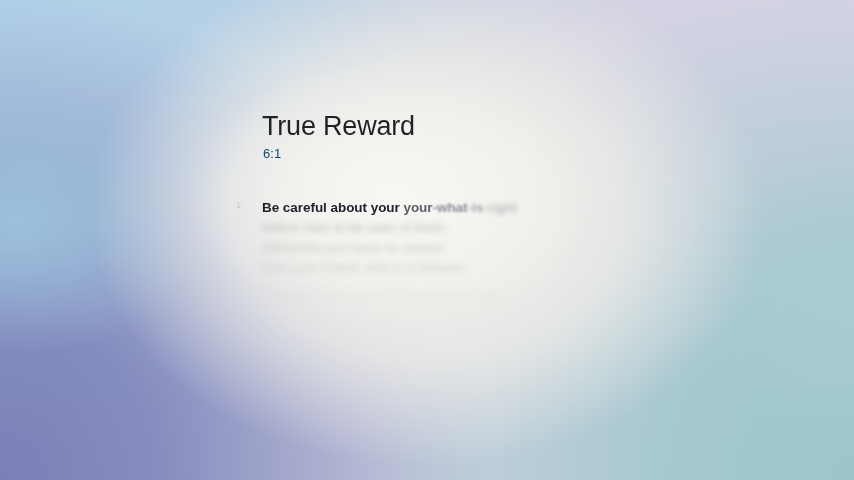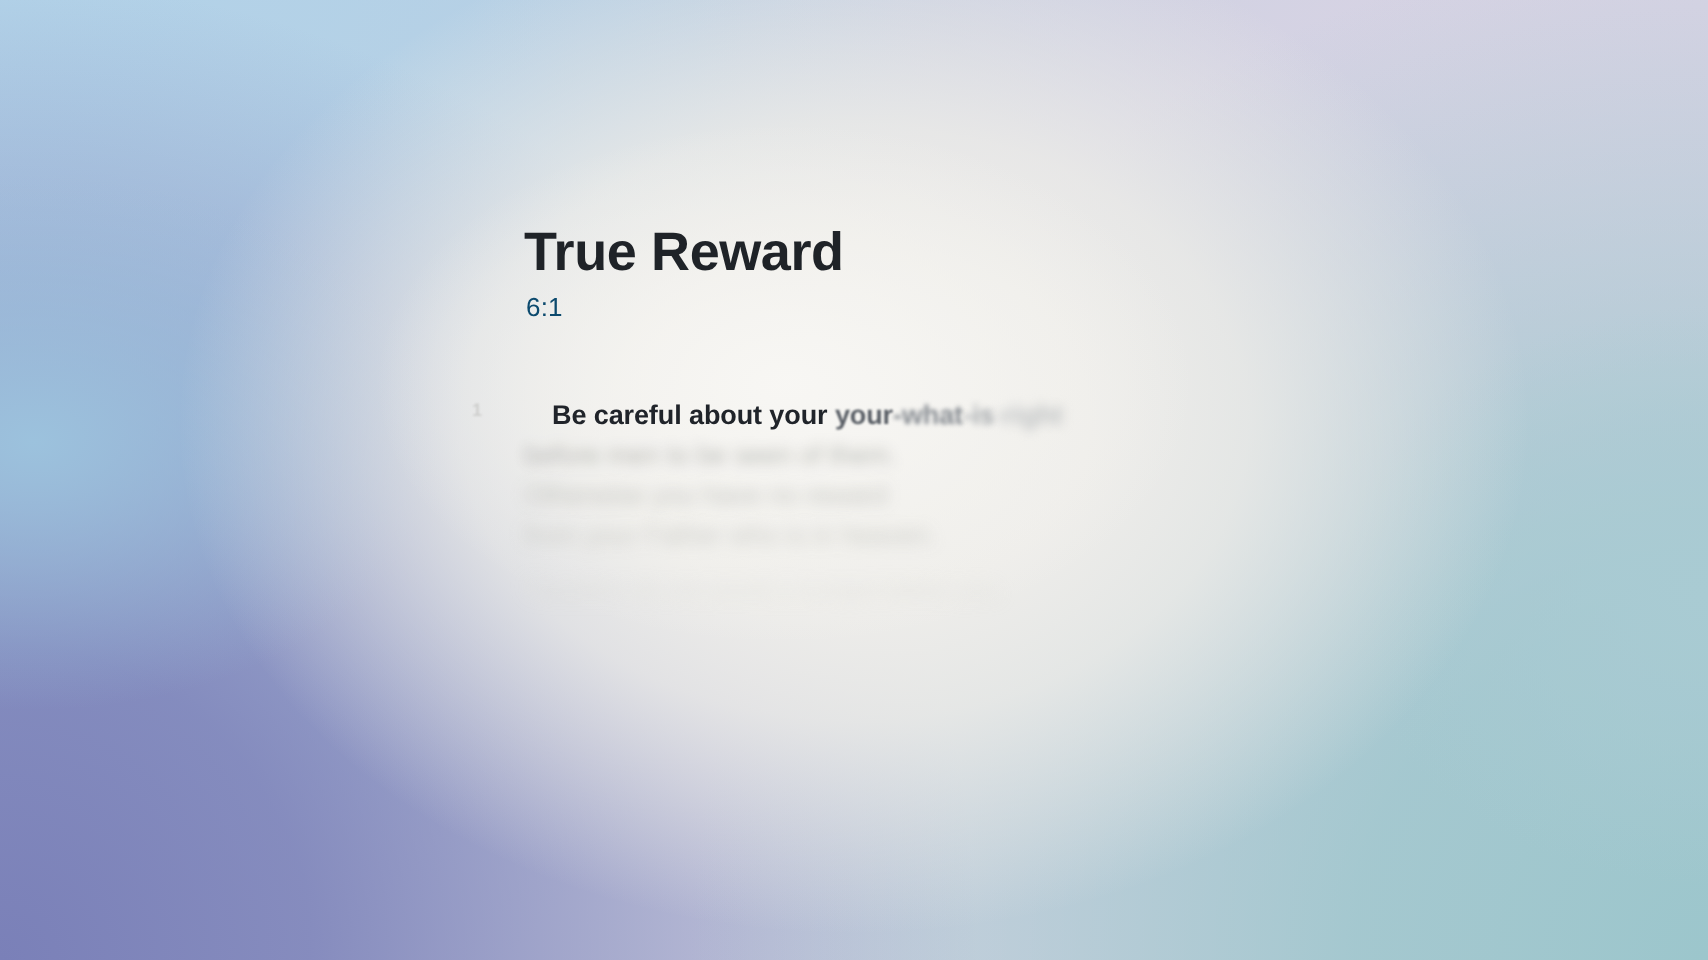--- a/index.html
+++ b/index.html
@@ -67,21 +67,21 @@
     height: 480px;
   }
 
   .page-title {
     position: absolute;
     left: 0;
     top: 110px;
     margin: 0;
     font-size: 27px;
     line-height: 33px;
-    font-weight: 700;
+    font-weight: 400;
     letter-spacing: -0.2px;
     color: #1f2328;
   }
 
   .page-reference {
     position: absolute;
     left: 1px;
     top: 145px;
     font-size: 13px;
     line-height: 17px;
@@ -116,21 +116,20 @@
     line-height: 20px;
     font-weight: 700;
     color: #20242a;
     white-space: nowrap;
     letter-spacing: -0.05px;
   }
 
   
   .line-1 .seg-sharp {
     color: #20242a;
-    margin-left: 14px;
   }
   .line-1 .seg-b1 {
     color: #5a5f66;
     filter: blur(0.55px);
   }
   .line-1 .seg-b2 {
     color: #878c92;
     filter: blur(1.05px);
   }
   .line-1 .seg-b3 {

